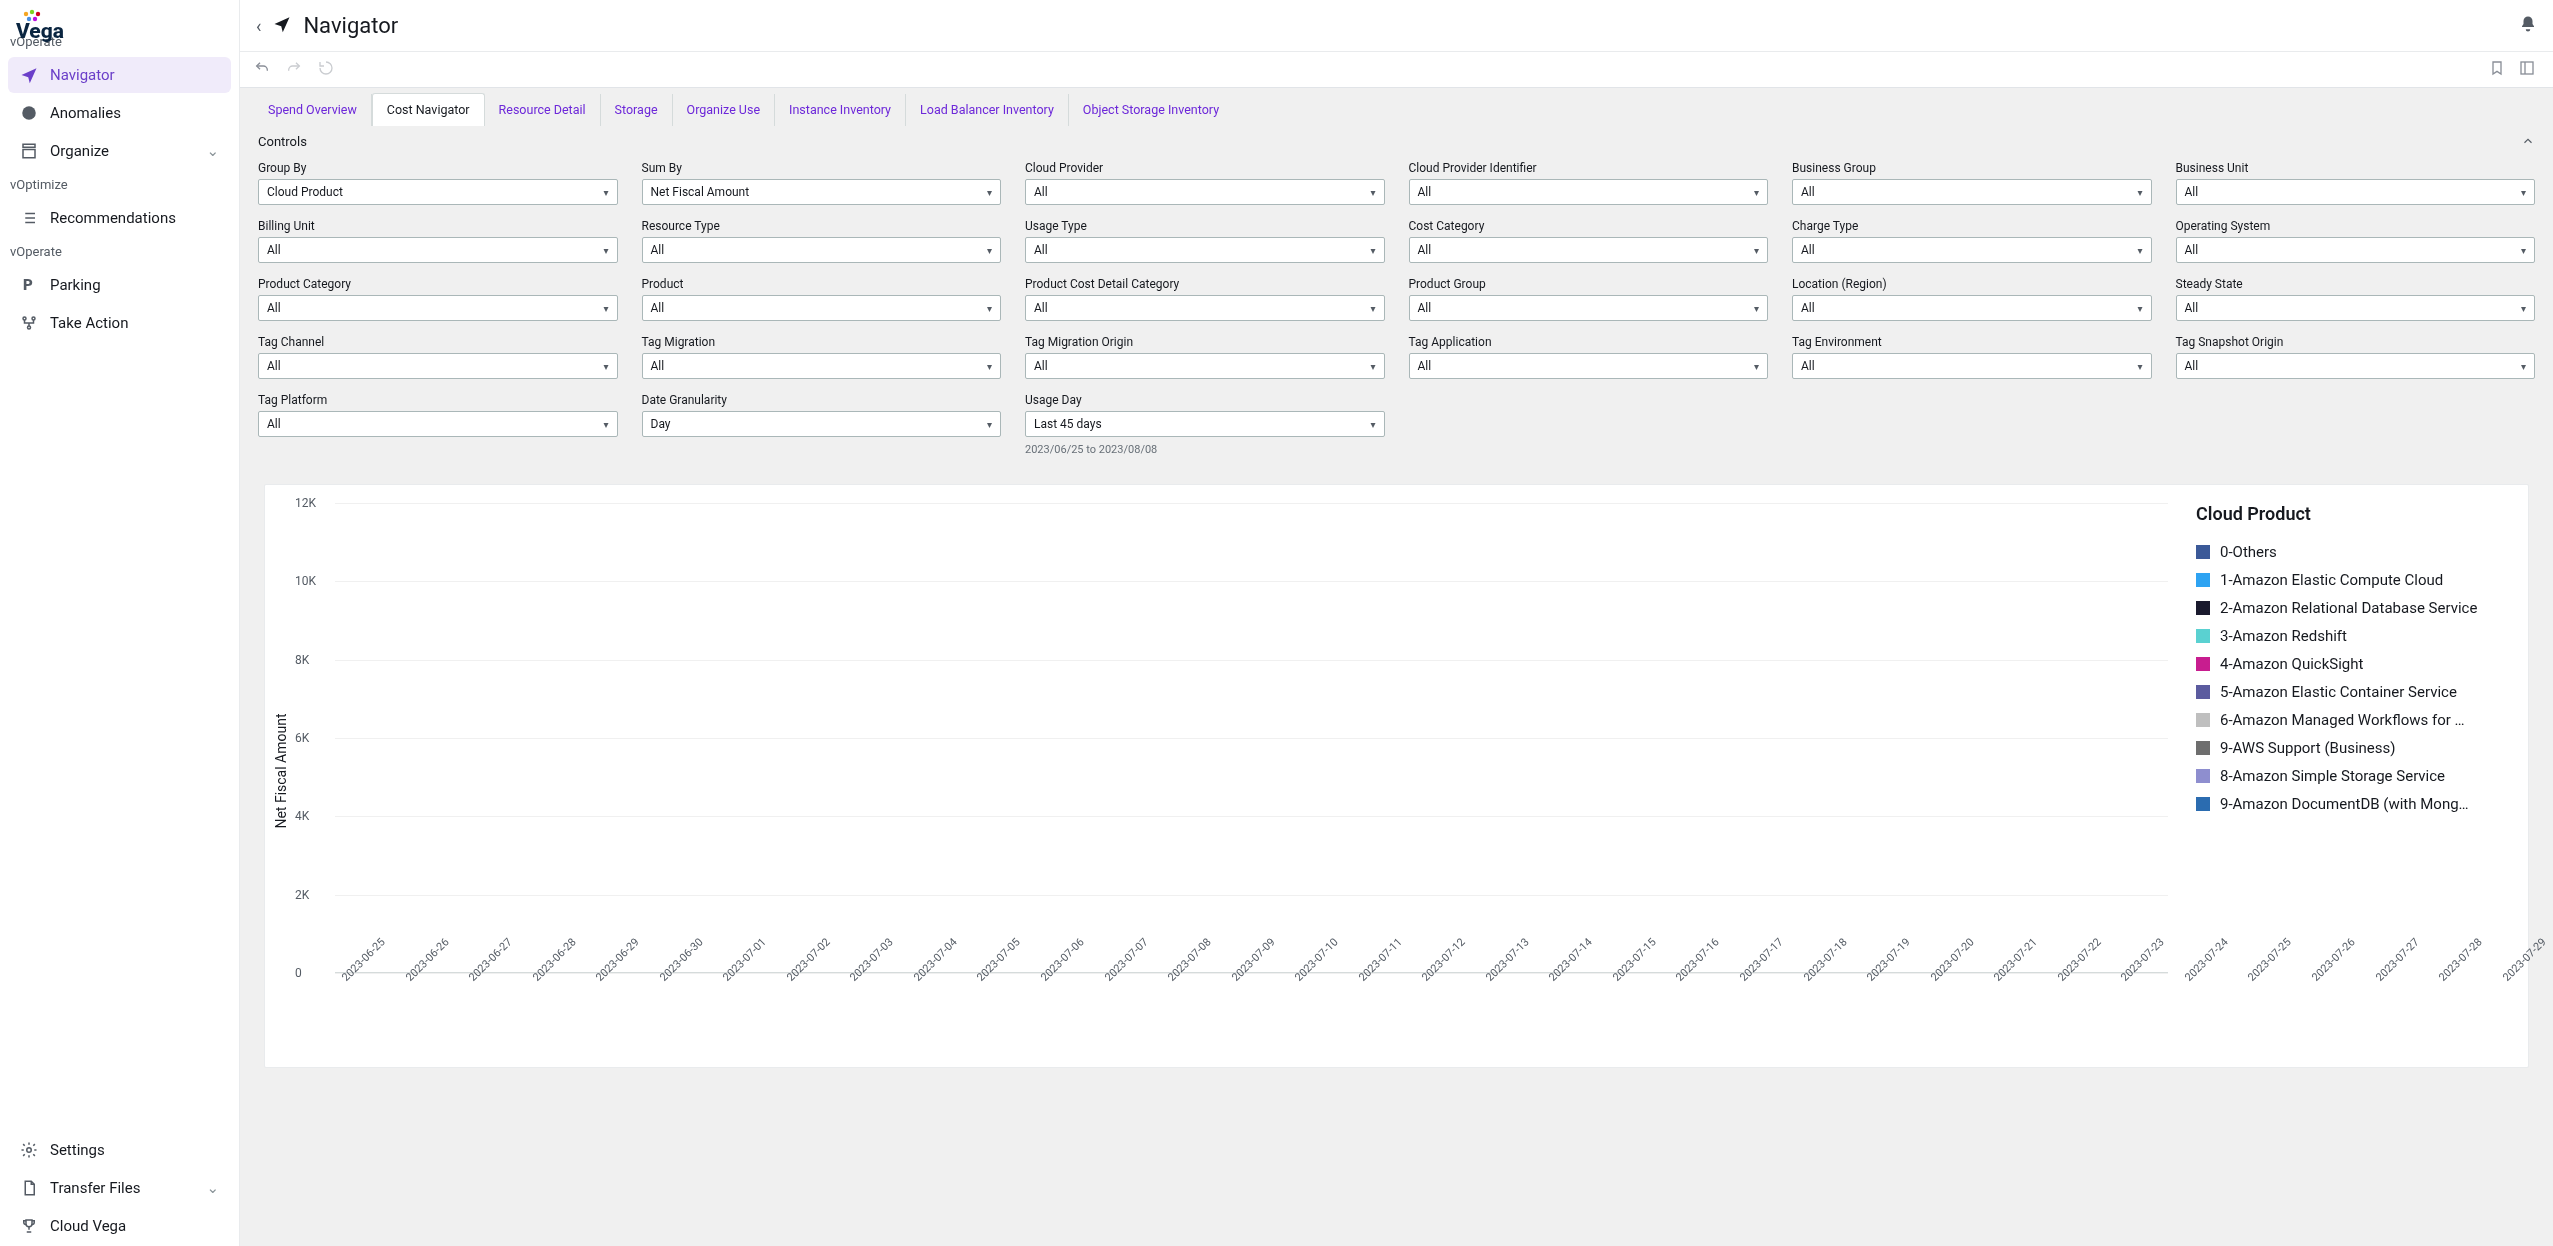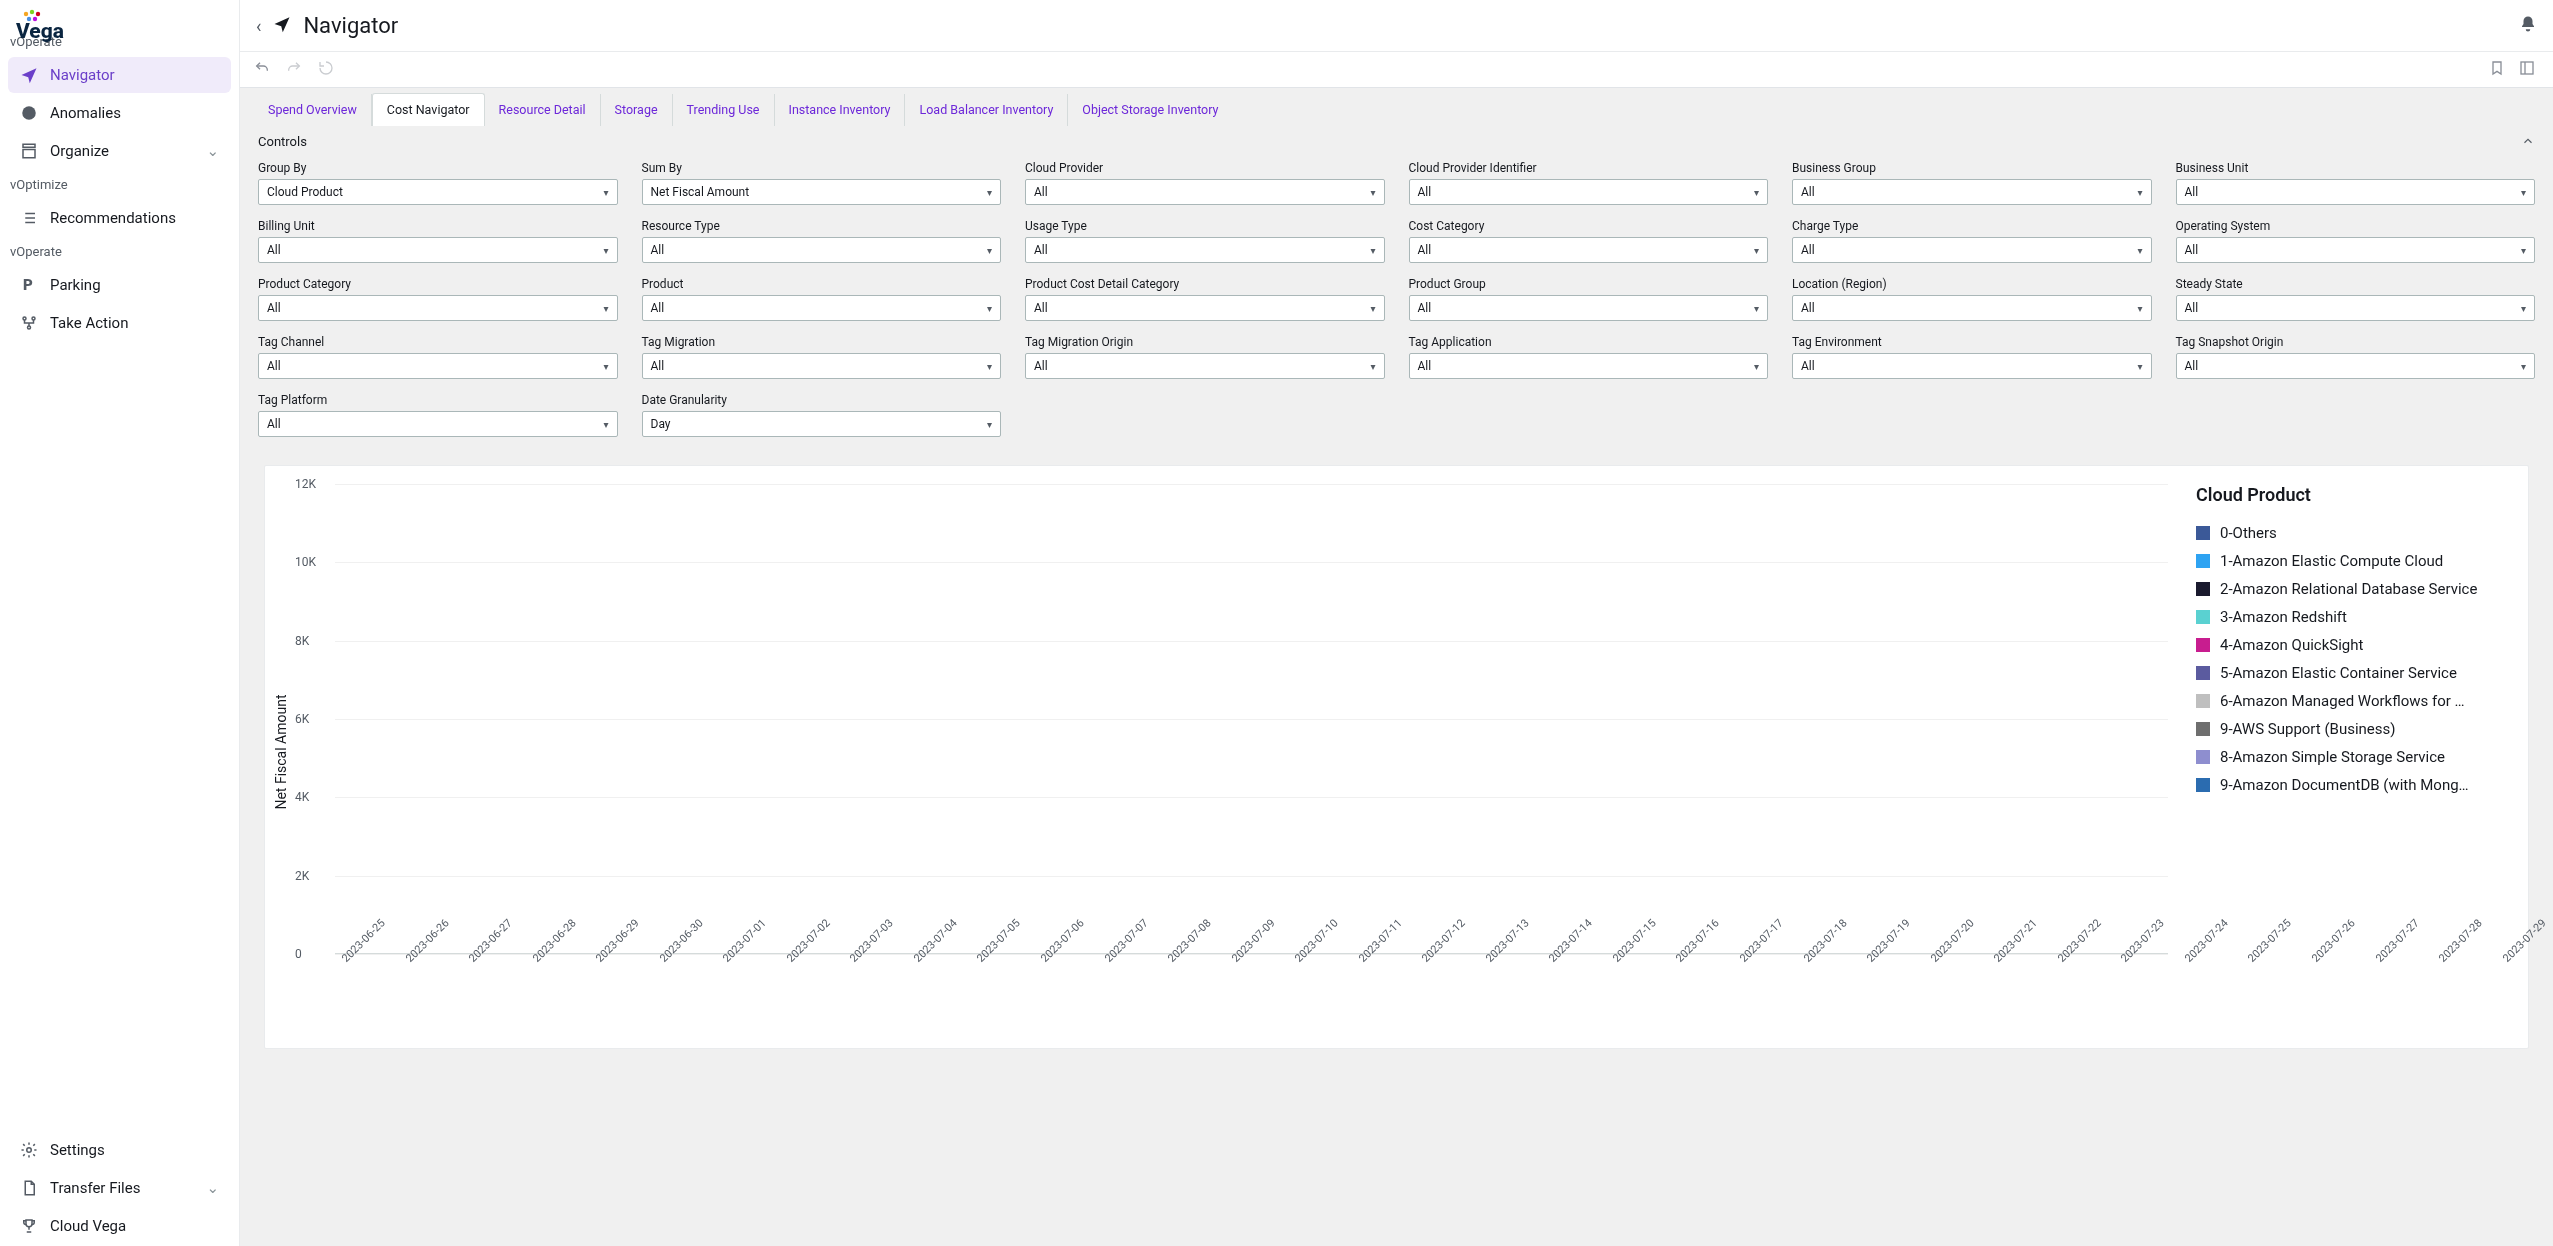--- a/index.html
+++ b/index.html
@@ -233,21 +233,21 @@
               </svg>
           </span>
         </div>
       </div>
 
       <div class="tabstrip" id="tabstrip">
           <div class="tab">Spend Overview</div>
           <div class="tab active">Cost Navigator</div>
           <div class="tab">Resource Detail</div>
           <div class="tab">Storage</div>
-          <div class="tab">Trending Use</div>
+          <div class="tab">Organize Use</div>
           <div class="tab">Instance Inventory</div>
           <div class="tab">Load Balancer Inventory</div>
           <div class="tab">Object Storage Inventory</div>
         </div>
 
       <div class="controls-panel">
         <div class="controls-header">
           <span>Controls</span>
           <span class="collapse-icn">
             <svg width="14" height="14" viewBox="0 0 24 24" fill="none" stroke="currentColor" stroke-width="2">
@@ -352,20 +352,25 @@
               <label>Tag Snapshot Origin</label>
               <div class="select">All</div>
             </div>
             <div class="ctrl">
               <label>Tag Platform</label>
               <div class="select">All</div>
             </div>
             <div class="ctrl">
               <label>Date Granularity</label>
               <div class="select">Day</div>
+            </div>
+            <div class="ctrl">
+              <label>Usage Day</label>
+              <div class="select">Last 45 days</div>
+              <div class="hint">2023/06/25 to 2023/08/08</div>
             </div>
           </div>
       </div>
 
       <div class="chart-card">
         <div class="chart-body">
           <div class="chart-plot">
             <div class="y-label">Net Fiscal Amount</div>
             <div class="plot-inner" id="plot-inner">
               <div class="gridlines" id="gridlines">

